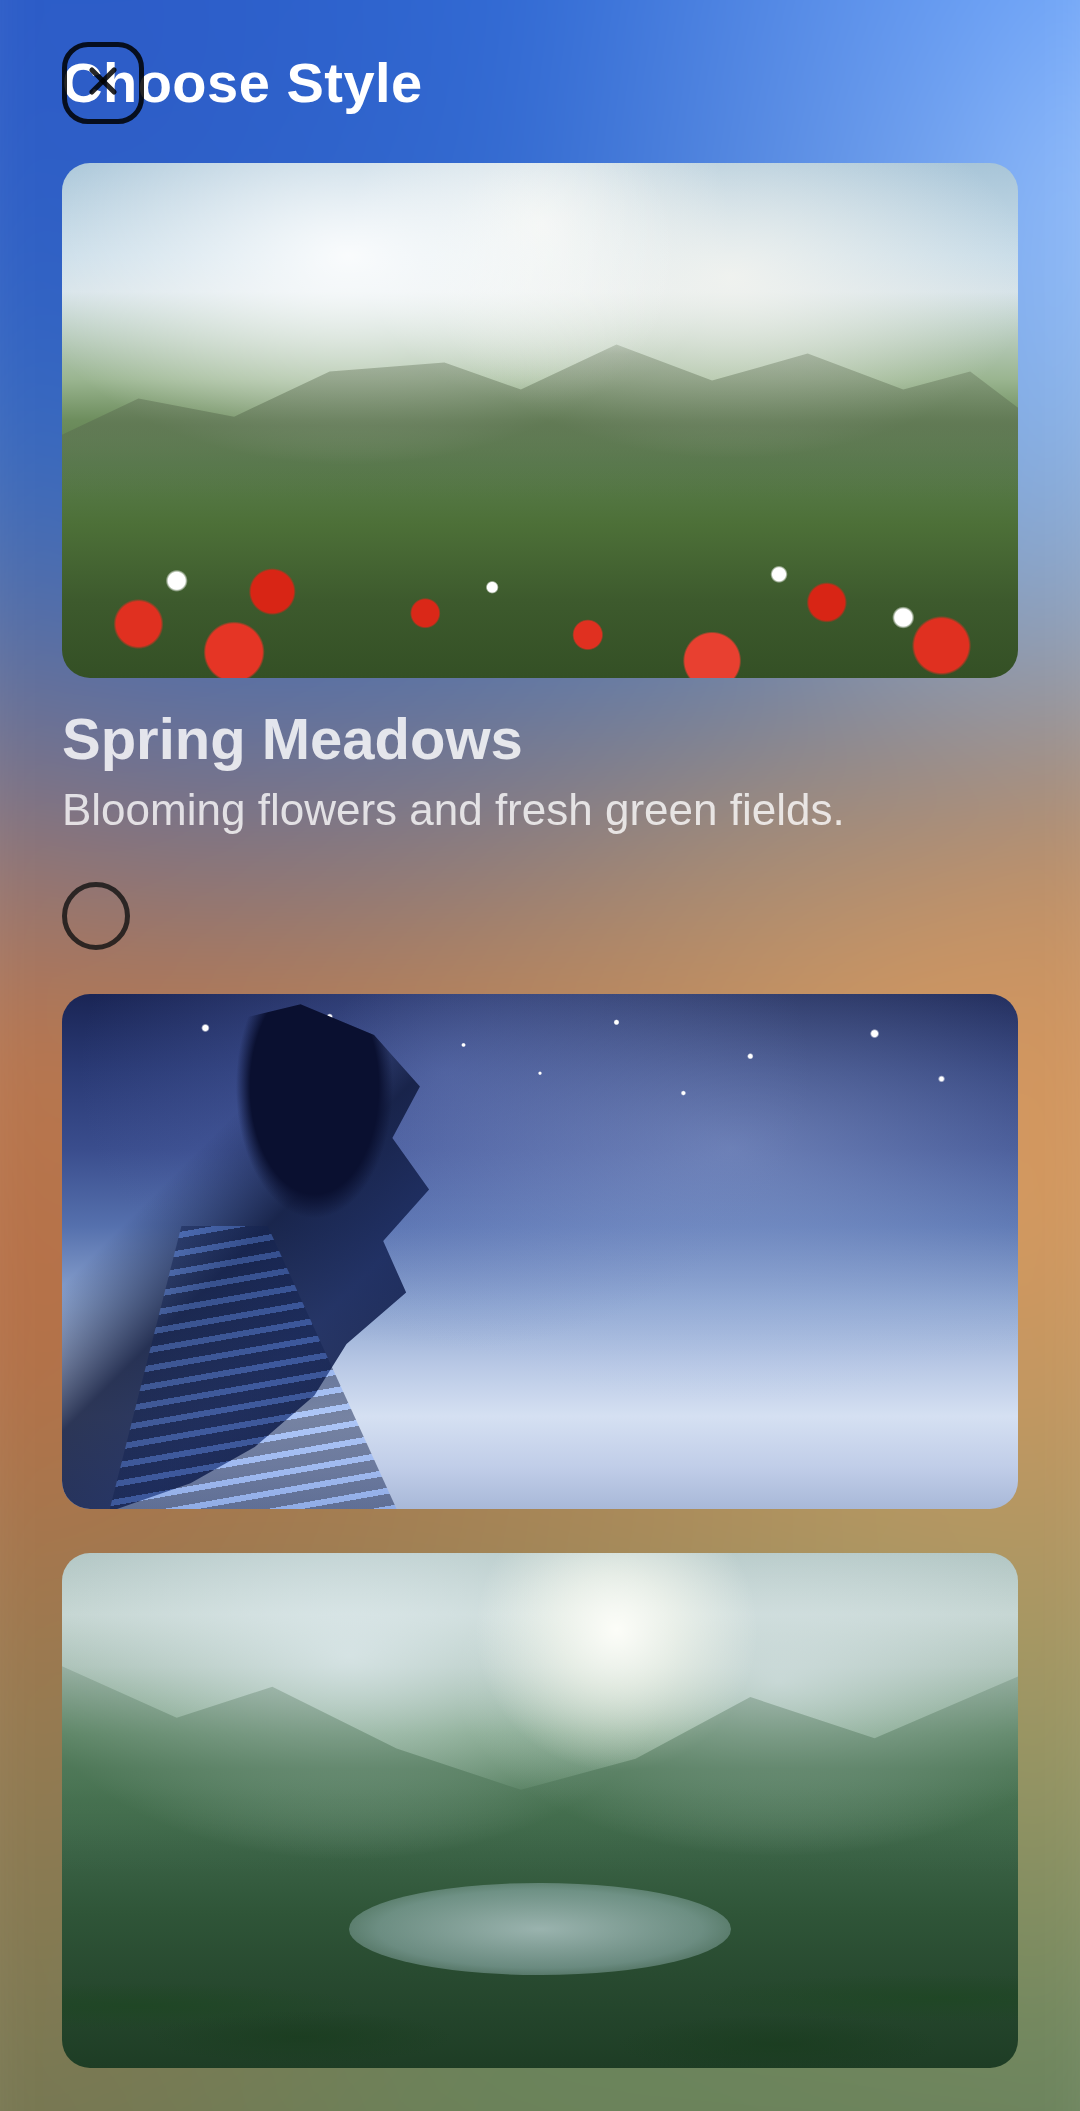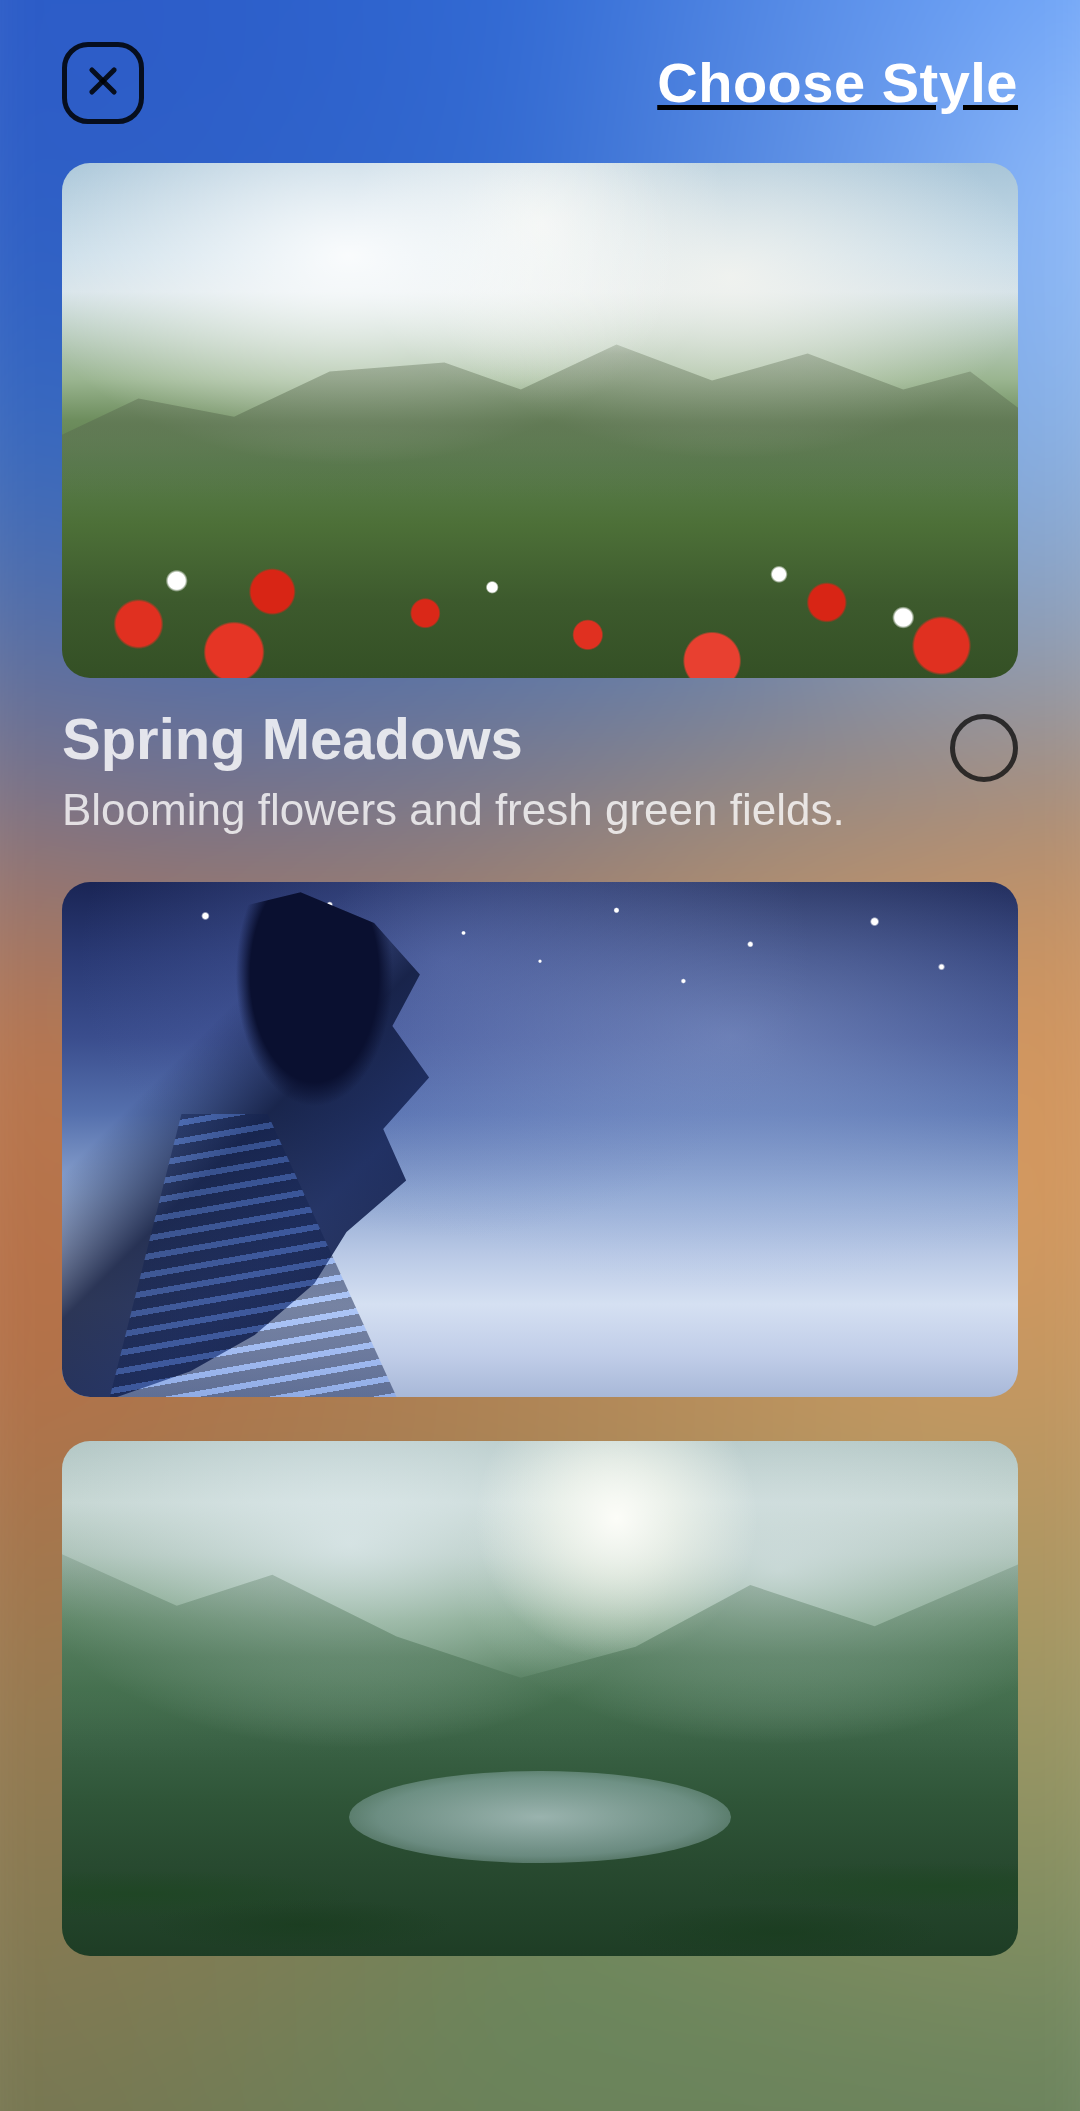--- a/index.html
+++ b/index.html
@@ -33,24 +33,23 @@
     .container {
       position: relative;
       width: 100%;
       height: 100%;
       padding: 40px 62px 0 62px;
     }
     .header {
       position: relative;
       display: flex;
       align-items: center;
-      justify-content: flex-end;
+      justify-content: flex-start;
       height: 85px;
       margin-bottom: 38px;
-      text-decoration: underline;
     }
     .close-btn {
       position: absolute;
       left: 0;
       top: 50%;
       transform: translateY(-50%);
       width: 82px;
       height: 82px;
       border: 5px solid rgba(0,0,0,0.85);
       border-radius: 26px;
@@ -193,20 +192,21 @@
         radial-gradient(ellipse at 92% 55%, rgba(30,70,35,0.8) 0%, transparent 20%),
         radial-gradient(ellipse at 25% 80%, rgba(25,60,30,0.7) 0%, transparent 15%),
         radial-gradient(ellipse at 75% 85%, rgba(25,60,30,0.7) 0%, transparent 16%);
     }
     .card-info {
       display: flex;
       align-items: flex-start;
       justify-content: space-between;
       padding-top: 28px;
       gap: 36px;
+      flex-direction: column;
     }
     .card-text {
       flex: 1;
     }
     .card-title {
       font-size: 58px;
       font-weight: 800;
       color: rgba(255,255,255,0.82);
       margin-bottom: 8px;
       line-height: 1.15;

